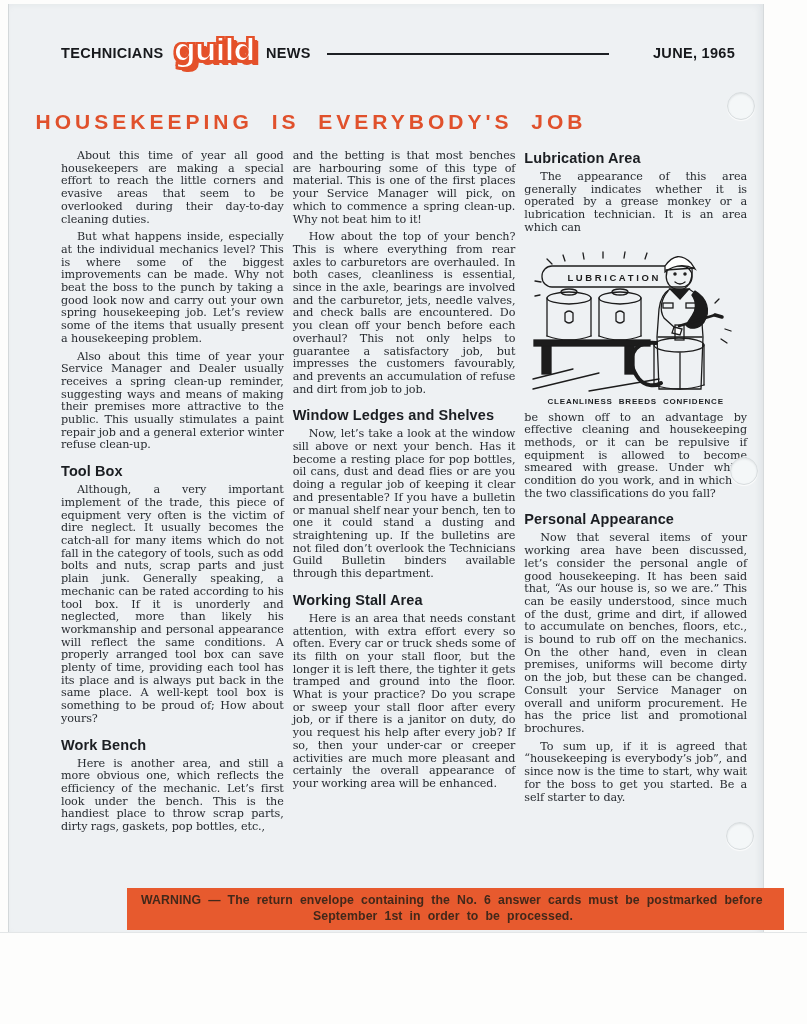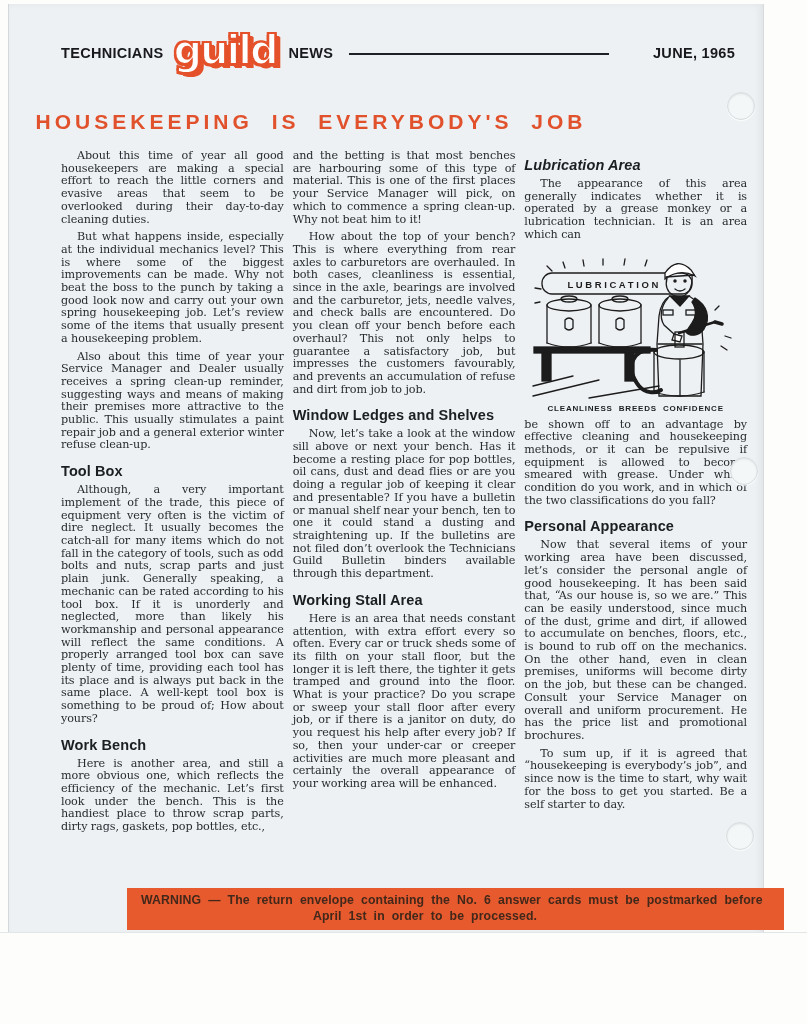--- a/index.html
+++ b/index.html
@@ -23,21 +23,21 @@
   .masthead{
     position:absolute;left:52px;top:34px;right:28px;
     display:flex;align-items:center;
   }
   .mast-label{
     font-weight:bold;font-size:14.5px;letter-spacing:.3px;color:#17191c;
     white-space:nowrap;
   }
   .guild-logo{
     font-family:"DejaVu Sans",sans-serif;font-weight:bold;
-    font-size:40px;line-height:30px;color:#ffffff;
+    font-size:32px;line-height:30px;color:#ffffff;
     letter-spacing:-2px;margin:0 12px 0 10px;position:relative;top:-3px;
     -webkit-text-stroke:2px #e4512a;
     text-shadow:
       -1.5px -1.5px 0 #e4512a, 1.5px -1.5px 0 #e4512a,
       -1.5px 1.5px 0 #e4512a, 1.5px 1.5px 0 #e4512a,
       4px 3px 0 #e4512a, 5px 4px 0 #e4512a;
   }
   .mast-rule{flex:1;height:2.5px;background:#1d2024;margin:2px 44px 0 16px;}
   
   .headline{
@@ -57,21 +57,21 @@
     font-size:11.2px;line-height:12.7px;letter-spacing:-.1px;
     color:#272b30;text-align:justify;
     margin:0 0 5px 0;text-indent:16px;
   }
   .col p.noindent{text-indent:0;}
   .col h2{
     font-family:"Liberation Sans",sans-serif;
     font-size:14.5px;font-weight:bold;color:#1b1e22;
     margin:11px 0 5px 0;letter-spacing:.1px;
   }
-  .col h2.first{margin-top:7px;font-style:italic;}
+  .col h2.first{margin-top:0;}
   
   .figure{width:214px;margin:6px auto 6px auto;text-align:center;}
   .figure svg{display:block;margin:0 auto;}
   .figure .caption{
     margin-top:4px;font-size:8px;font-weight:bold;letter-spacing:.8px;
     word-spacing:3px;color:#1c1f22;
   }
   
   .banner{
     position:absolute;left:74px;top:884px;width:657px;
@@ -211,21 +211,21 @@
       <p class="noindent">be shown off to an advantage by effective cleaning and housekeeping methods, or it can be repulsive if equipment is allowed to become smeared with grease. Under which condition do you work, and in which of the two classifications do you fall?</p>
       <h2>Personal Appearance</h2>
       <p>Now that several items of your working area have been discussed, let’s consider the personal angle of good housekeeping. It has been said that, “As our house is, so we are.” This can be easily understood, since much of the dust, grime and dirt, if allowed to accumulate on benches, floors, etc., is bound to rub off on the mechanics. On the other hand, even in clean premises, uniforms will become dirty on the job, but these can be changed. Consult your Service Manager on overall and uniform procurement. He has the price list and promotional brochures.</p>
       <p>To sum up, if it is agreed that “housekeeping is everybody’s job”, and since now is the time to start, why wait for the boss to get you started. Be a self starter to day.</p>
     </div>
 
   </div>
 
   <div class="banner">
     <div class="line1">WARNING — The return envelope containing the No. 6 answer cards must be postmarked before</div>
-    <div class="line2">April 1st in order to be processed.</div>
+    <div class="line2">September 1st in order to be processed.</div>
   </div>
 
   <div class="hole" style="left:718px;top:88px;"></div>
   <div class="hole" style="left:721px;top:453px;"></div>
   <div class="hole" style="left:717px;top:818px;"></div>
 
 </div>
 
 <div class="below-page"></div>
 

